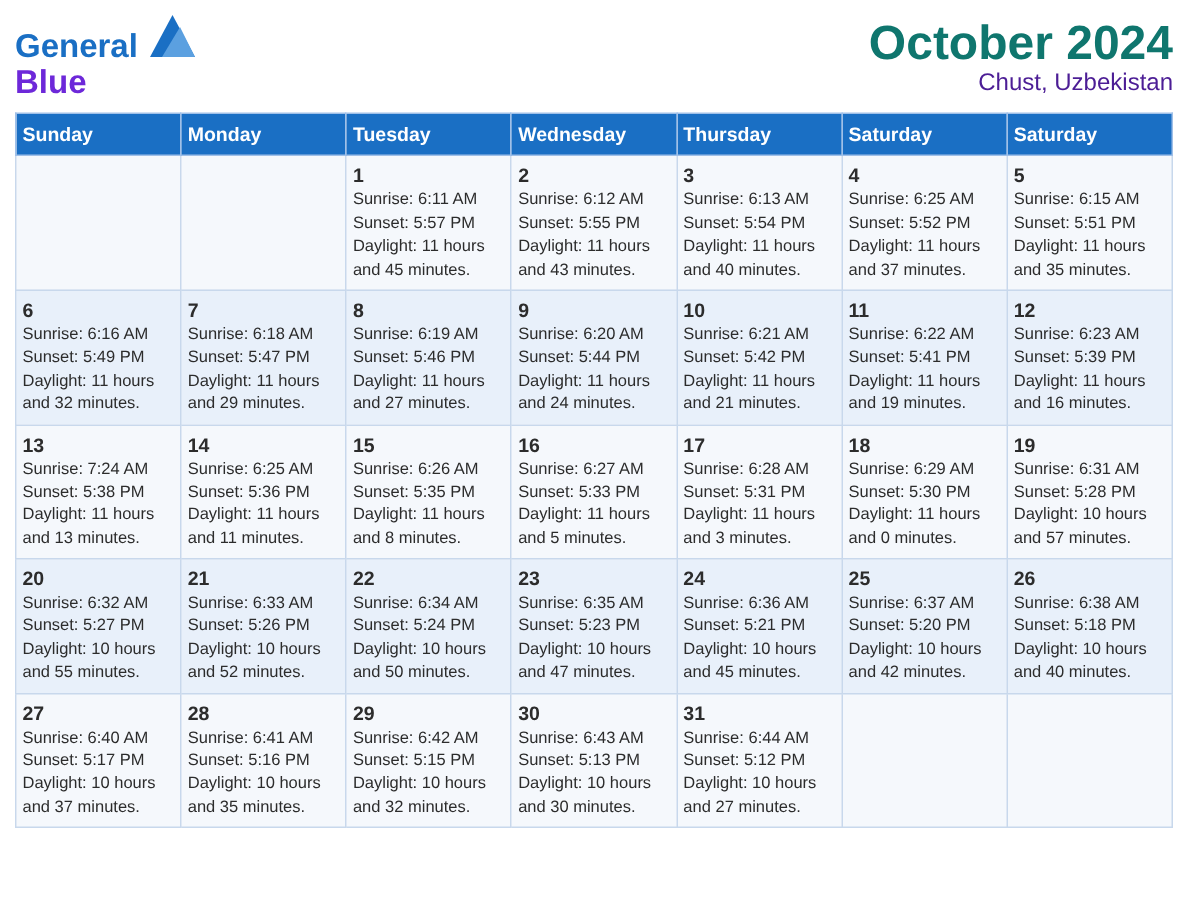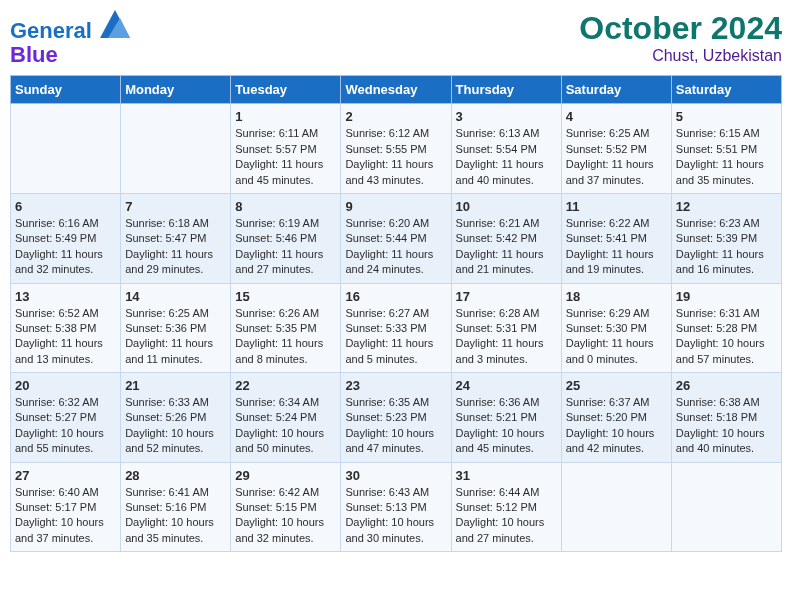--- a/index.html
+++ b/index.html
@@ -175,21 +175,21 @@
           <div class="day-info"><span>Sunrise: 6:22 AM</span><br><span>Sunset: 5:41 PM</span><br><span>Daylight: 11 hours and 19 minutes.</span></div>
         </td>
         <td>
           <span class="day-number">12</span>
           <div class="day-info"><span>Sunrise: 6:23 AM</span><br><span>Sunset: 5:39 PM</span><br><span>Daylight: 11 hours and 16 minutes.</span></div>
         </td>
       </tr>
       <tr>
         <td>
           <span class="day-number">13</span>
-          <div class="day-info"><span>Sunrise: 6:52 AM</span><br><span>Sunset: 5:38 PM</span><br><span>Daylight: 11 hours and 13 minutes.</span></div>
+          <div class="day-info"><span>Sunrise: 7:24 AM</span><br><span>Sunset: 5:38 PM</span><br><span>Daylight: 11 hours and 13 minutes.</span></div>
         </td>
         <td>
           <span class="day-number">14</span>
           <div class="day-info"><span>Sunrise: 6:25 AM</span><br><span>Sunset: 5:36 PM</span><br><span>Daylight: 11 hours and 11 minutes.</span></div>
         </td>
         <td>
           <span class="day-number">15</span>
           <div class="day-info"><span>Sunrise: 6:26 AM</span><br><span>Sunset: 5:35 PM</span><br><span>Daylight: 11 hours and 8 minutes.</span></div>
         </td>
         <td>

